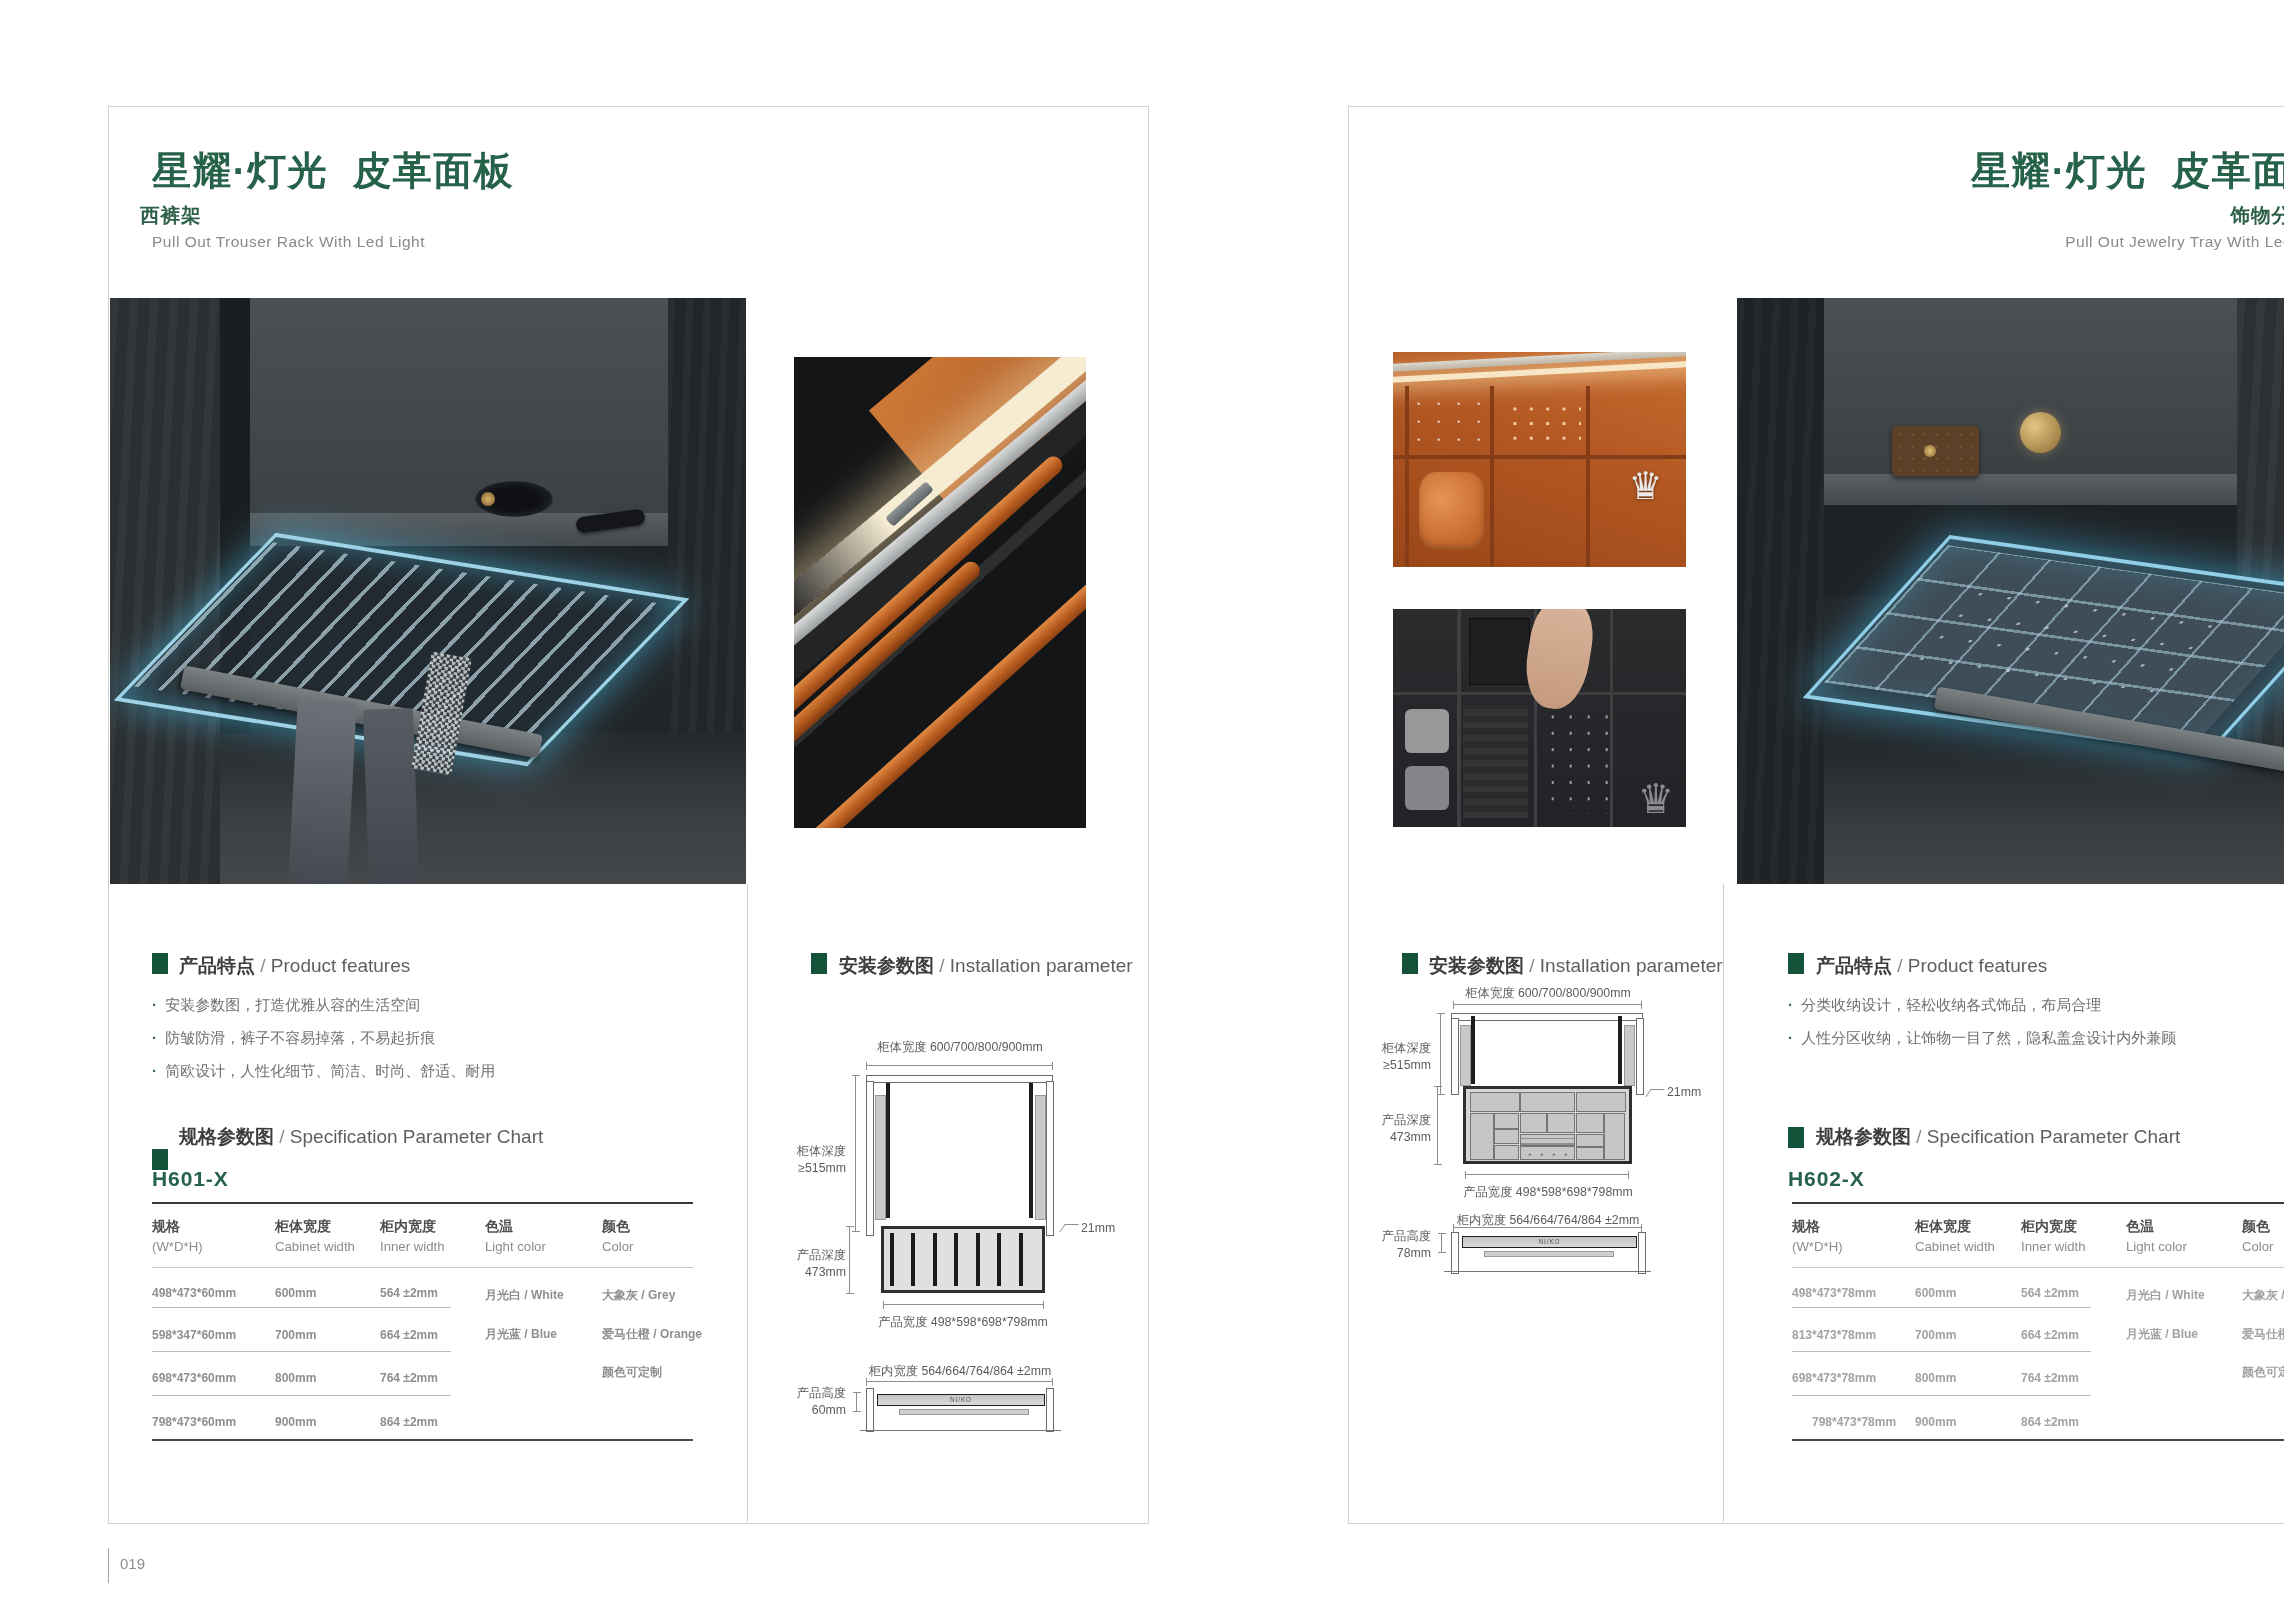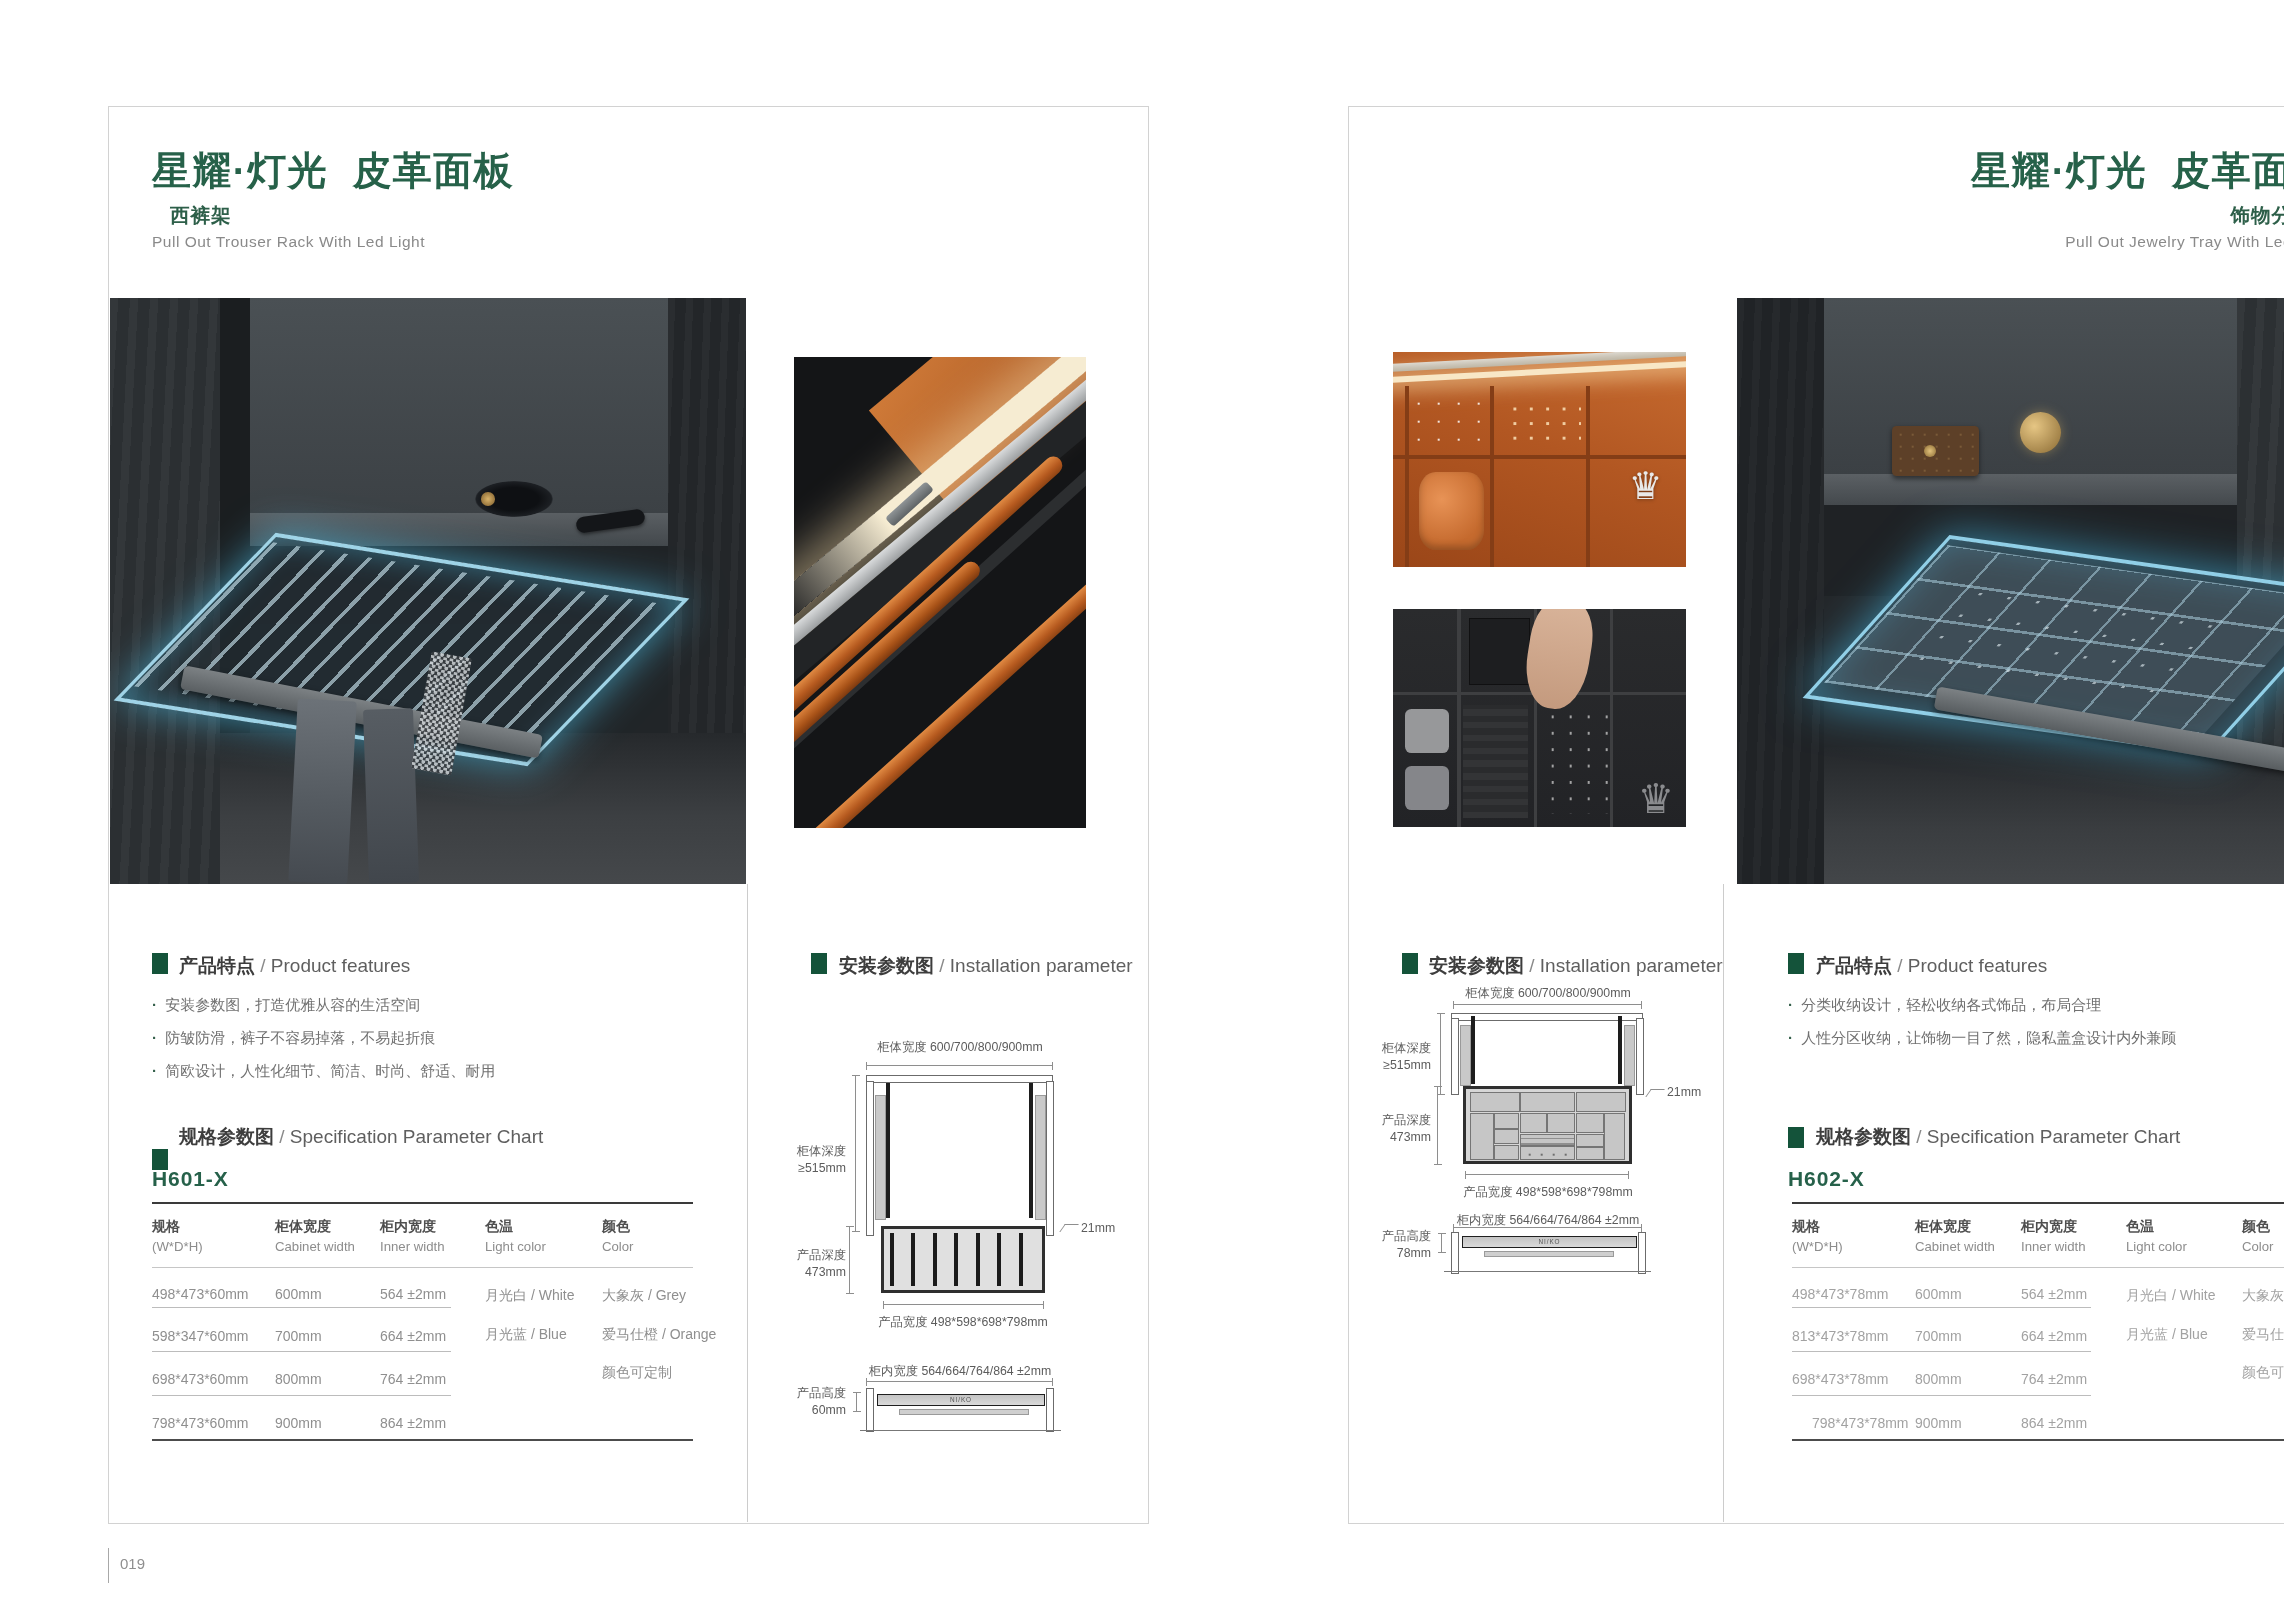--- a/index.html
+++ b/index.html
@@ -13,21 +13,21 @@
   .t3{position:absolute;font-size:15.5px;color:#8a8a8a;letter-spacing:0.5px;}
   .sh{position:absolute;font-size:19px;white-space:pre;color:#3d3d3d;font-weight:700;}
   .sh .en{color:#5f5f5f;font-weight:400;}
   .sh .sep{color:#8a8a8a;font-weight:400;}
   .sq{position:absolute;width:15.5px;height:21px;background:#14533a;}
   .bullet{position:absolute;font-size:15px;color:#707070;white-space:pre;}
   .bullet:before{content:"·";color:#35604b;margin-right:8.2px;font-weight:700;}
   .model{position:absolute;font-size:21px;color:#26614a;font-weight:700;letter-spacing:0.9px;}
   .thcn{position:absolute;font-size:14px;color:#4f4f4f;font-weight:700;white-space:pre;}
   .then{position:absolute;font-size:13.2px;color:#8d8d8d;white-space:pre;}
-  .td{position:absolute;font-size:14px;color:#8f8f8f;white-space:pre;}
+  .td{position:absolute;font-size:12px;color:#8f8f8f;white-space:pre;font-weight:bold;}
   .td.light{color:#a2a2a2;}
   .rule{position:absolute;}
   
   .dimh{position:absolute;border-top:0.9px solid #8e8e8e;}
   .dimh:before,.dimh:after{content:"";position:absolute;top:-4.1px;width:0;height:8.2px;border-left:0.9px solid #8e8e8e;}
   .dimh:before{left:0;}.dimh:after{right:0;}
   .dimv{position:absolute;border-left:0.9px solid #8e8e8e;}
   .dimv:before,.dimv:after{content:"";position:absolute;left:-4.1px;height:0;width:8.2px;border-top:0.9px solid #8e8e8e;}
   .dimv:before{top:0;}.dimv:after{bottom:0;}
   .dl{position:absolute;font-size:12.3px;color:#5c5c5c;white-space:pre;}
@@ -51,21 +51,21 @@
   .pagetick{position:absolute;width:0;height:35px;border-left:0.9px solid #a8a8a8;}
 </style>
 </head>
 <body>
 
 <div id="canvas">
 
   <div class="page" style="left:108px;top:106px;width:1039px;height:1416px;">
 
     <div class="t1" style="left:43px;top:37px;">星耀·灯光  皮革面板</div>
-    <div class="t2" style="left:61px;top:95px;">西裤架</div>
+    <div class="t2" style="left:31px;top:95px;">西裤架</div>
     <div class="t3" style="left:43px;top:126px;">Pull Out Trouser Rack With Led Light</div>
 
     <div class="photo" style="left:0.9px;top:191px;width:636px;height:586px;background:#212528;">
       <div class="p" style="left:0;top:0;width:110px;height:100%;background:repeating-linear-gradient(93deg,#33373a 0 8.2px,#2b2f32 8.2px 20px);"></div>
       <div class="p" style="left:110px;top:0;width:30px;height:100%;background:#1b1e20;"></div>
       <div class="p" style="left:140px;right:78px;top:0;height:215px;background:linear-gradient(180deg,#4a5054,#3c4145);"></div>
       <div class="p" style="left:140px;right:78px;top:215px;height:33px;background:linear-gradient(180deg,#5a5f63,#43484c);"></div>
       <div class="p" style="left:140px;right:78px;top:248px;height:78px;background:#202326;"></div>
       <div class="p" style="right:0;top:0;width:78px;height:100%;background:repeating-linear-gradient(92deg,#2a2d30 0 7.3px,#232629 7.3px 18px);"></div>
       <div class="p" style="left:110px;right:0;bottom:0;height:151px;background:linear-gradient(180deg,#26292c,#3c3f42 55%,#45484b);"></div>

